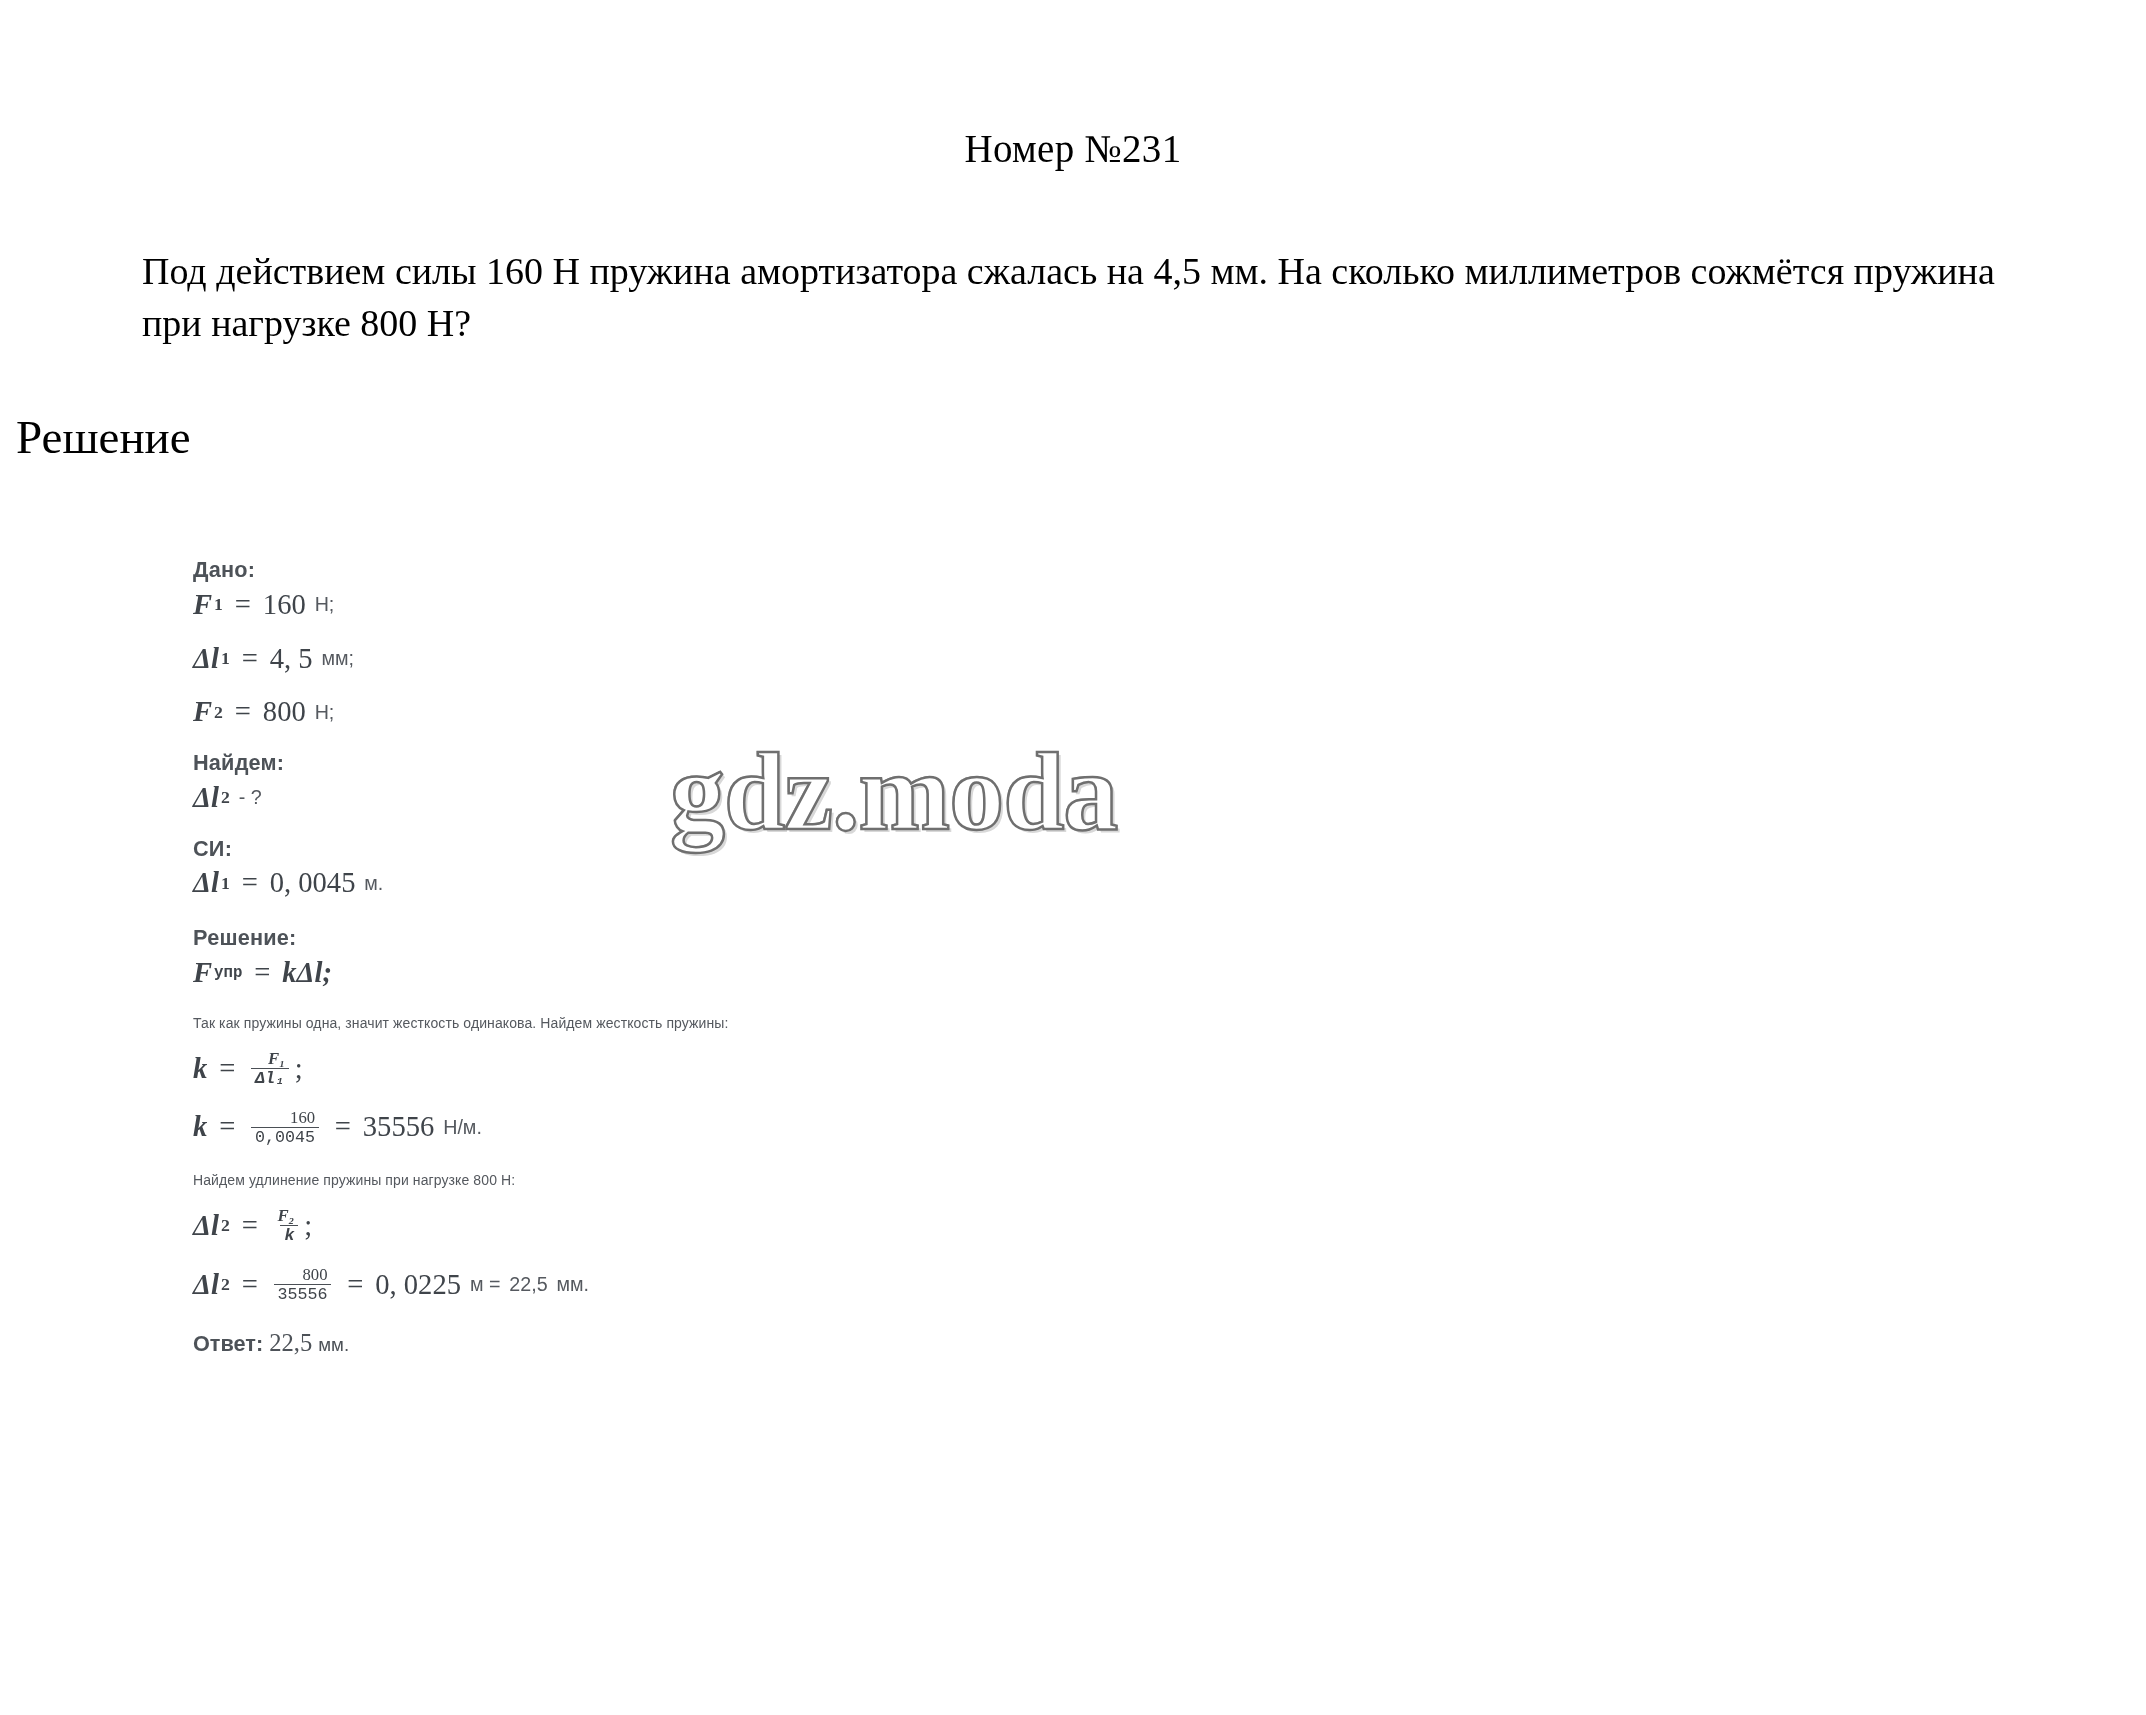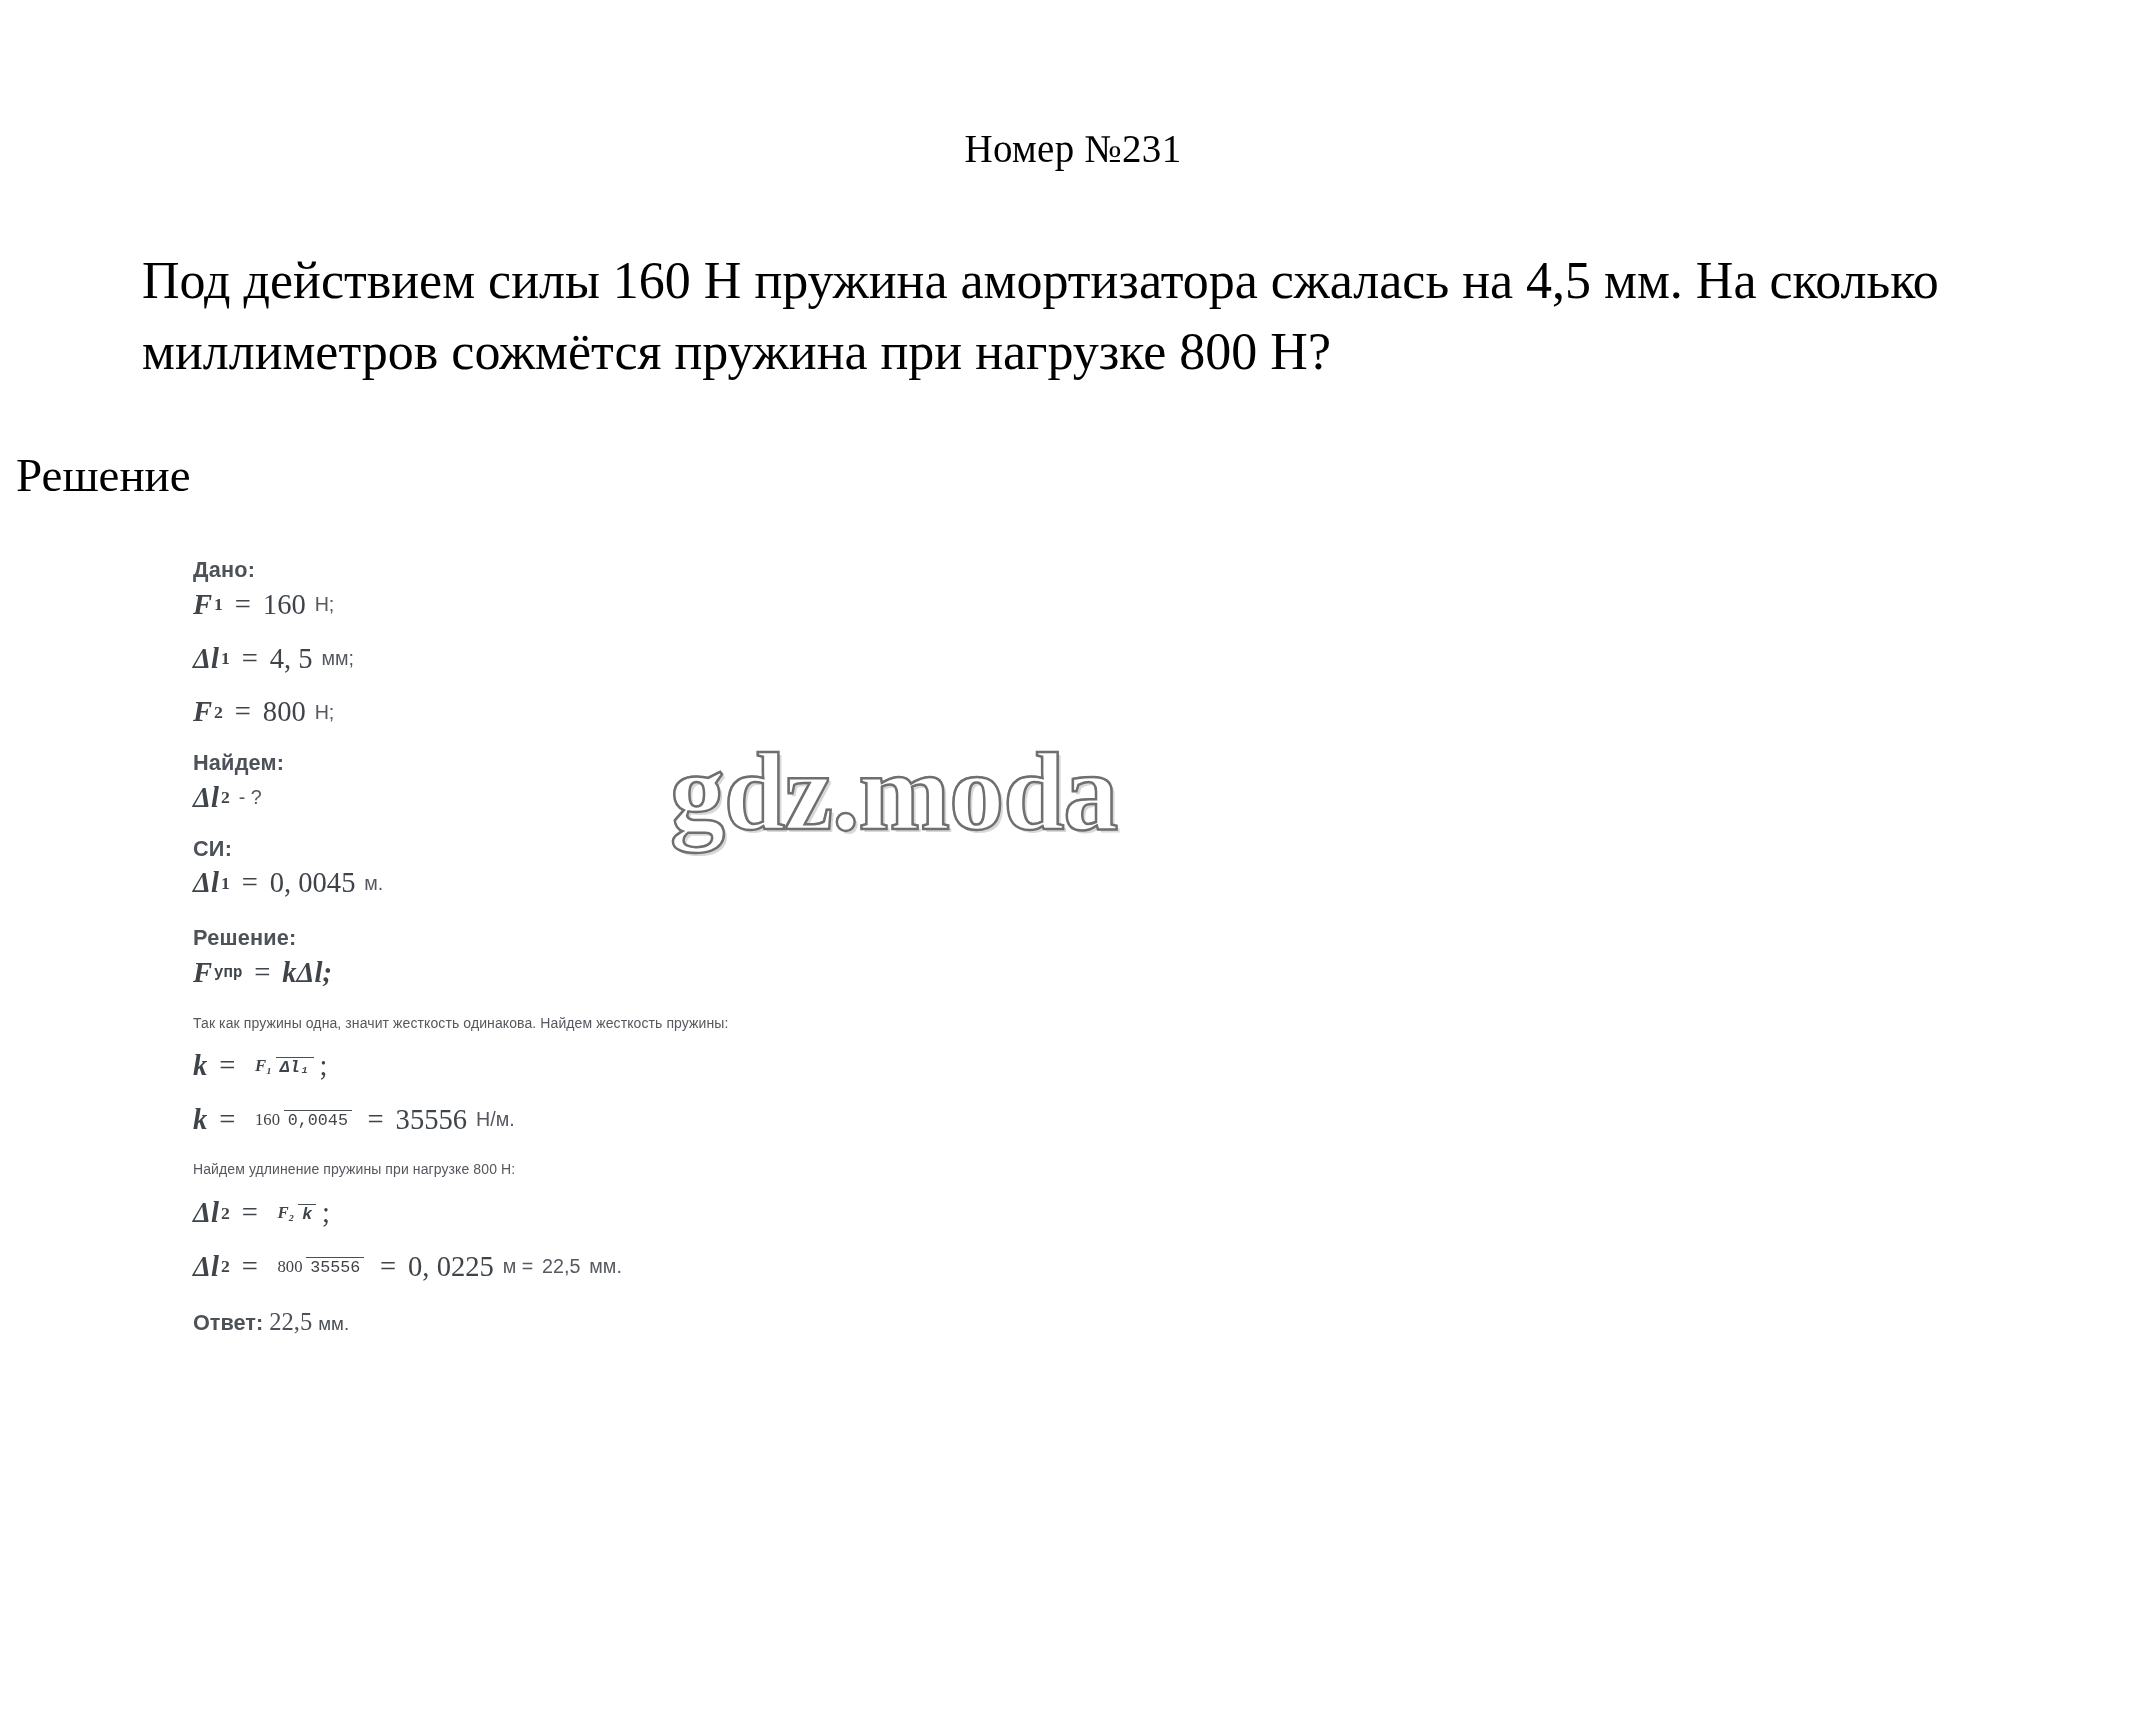--- a/index.html
+++ b/index.html
@@ -25,21 +25,21 @@
   .title {
     text-align: center;
     font-size: 39px;
     font-family: "Liberation Serif", serif;
     margin-top: 110px;
     letter-spacing: 0.3px;
   }
 
   .problem {
     margin: 75px 126px 0 126px;
-    font-size: 52px;
+    font-size: 38px;
     line-height: 1.36;
     text-align: left;
     font-family: "Liberation Serif", serif;
   }
 
   .solution-heading {
     text-align: left;
     font-size: 47px;
     margin-top: 61px;
     font-family: "Liberation Serif", serif;
@@ -106,22 +106,22 @@
   .note {
     font-family: "Liberation Sans", sans-serif;
     font-size: 14px;
     color: #54585e;
     margin: 0 0 19.7px 0;
     letter-spacing: 0.1px;
   }
 
   .frac {
     display: inline-flex;
-    flex-direction: row;
-    align-items: center;
+    flex-direction: column;
+    align-items: flex-end;
     justify-content: center;
     vertical-align: middle;
     margin: 0 3.9px;
     line-height: 1.02;
   }
   .frac .num {
     font-size: 18.7px;
     padding: 0 3.9px 1px 3.9px;
     font-family: "Liberation Serif", serif;
   }

